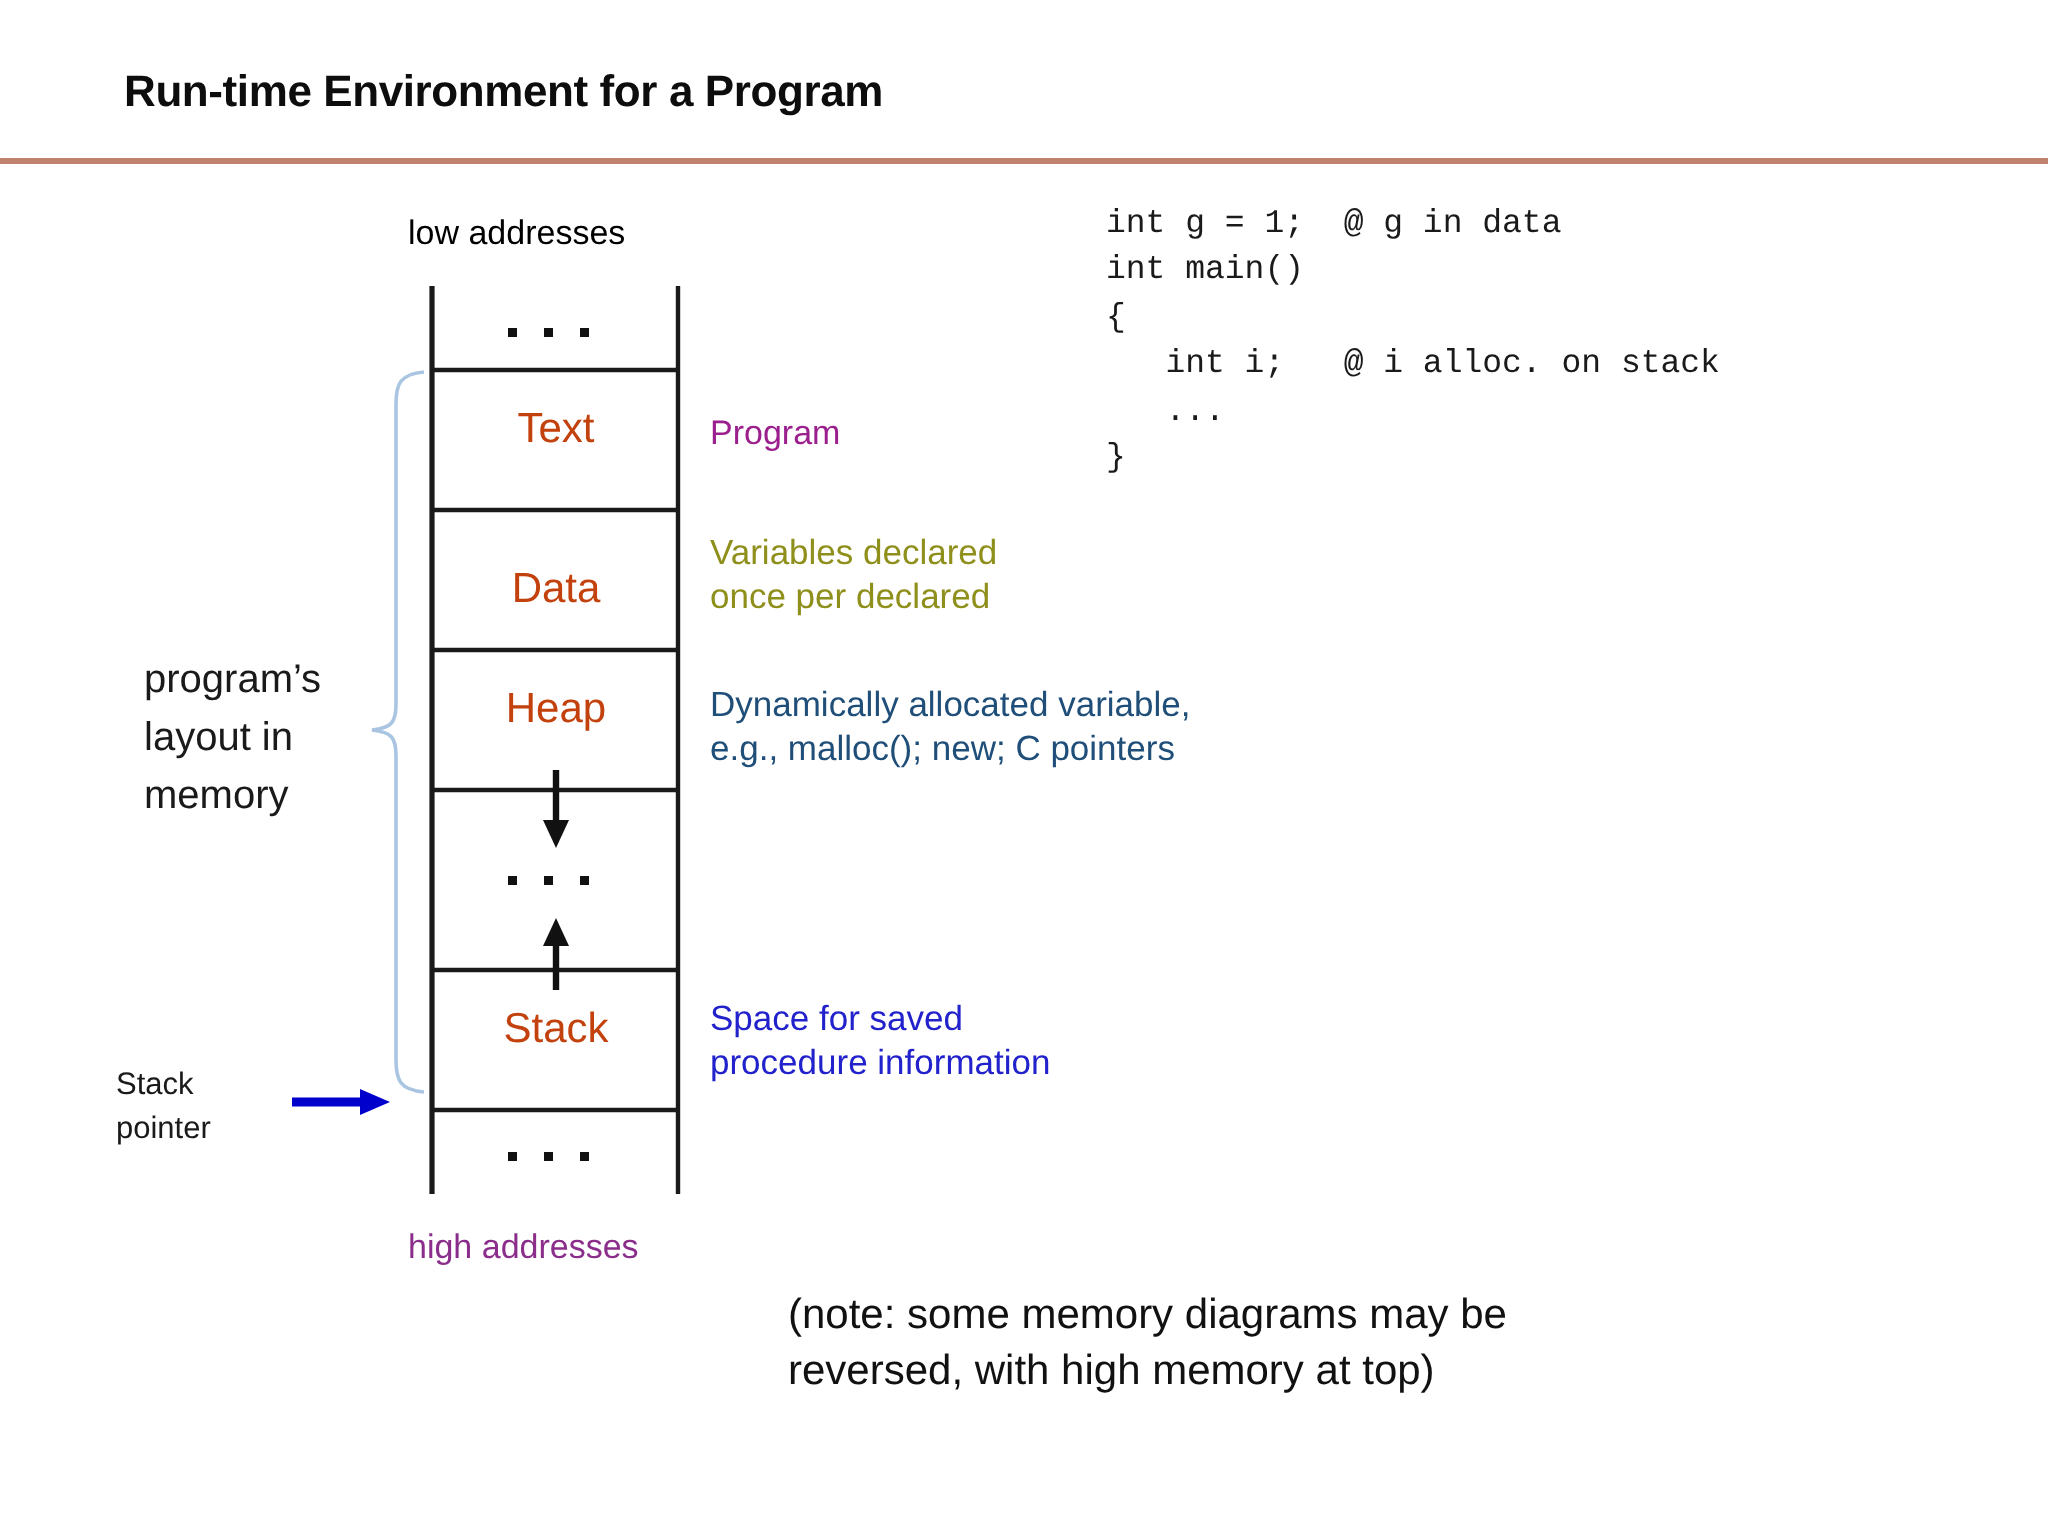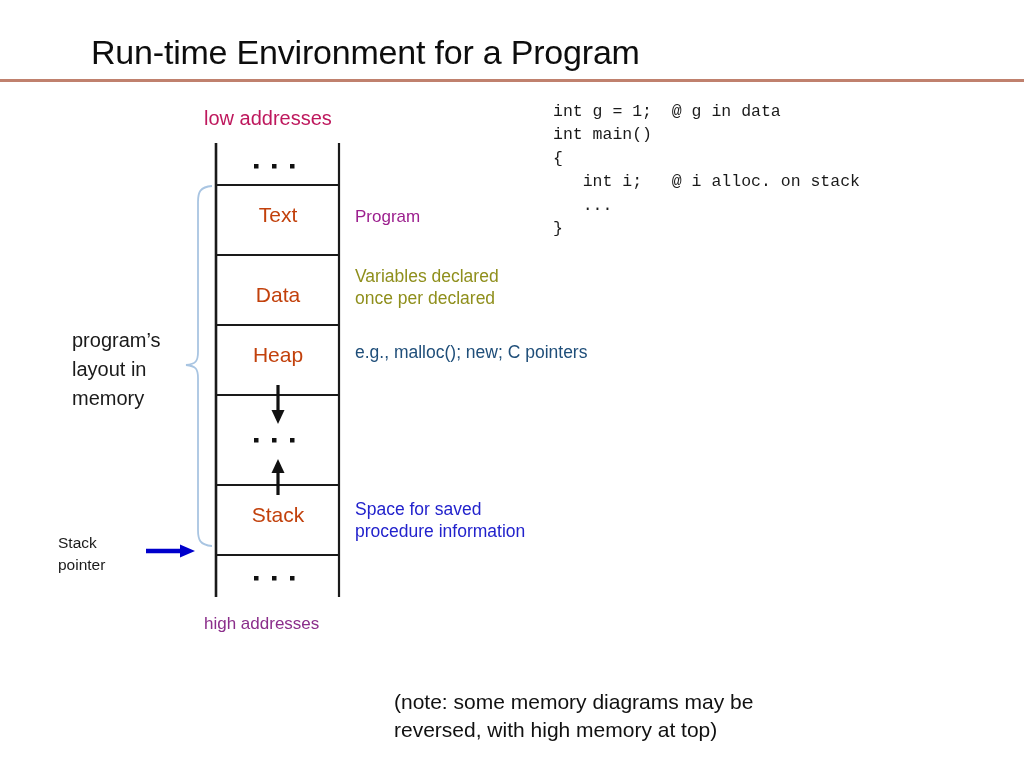--- a/index.html
+++ b/index.html
@@ -8,22 +8,22 @@
     background:#ffffff;
     font-family:"Liberation Sans",sans-serif;
     overflow:hidden;
     position:relative;
   }
   .slide{position:absolute;inset:0;}
 
   
   .title{
     position:absolute;left:62px;top:33px;
-    font-size:34px;font-weight:normal;color:#0d0d0d;
-    letter-spacing:-0.2px;white-space:nowrap;margin-left:29px;
+    font-size:22px;font-weight:bold;color:#0d0d0d;
+    letter-spacing:-0.2px;white-space:nowrap;
   }
   .title-rule{
     position:absolute;left:0;top:79px;width:1024px;height:3px;
     background:#c0816e;
   }
 
   
   .diagram{position:absolute;left:0;top:0;width:1024px;height:768px;
            pointer-events:none;}
   .diagram svg{position:absolute;left:0;top:0;}
@@ -34,21 +34,21 @@
     text-align:center;width:124px;
     font-family:"Liberation Sans",sans-serif;
   }
   .mem-label.text-seg{left:216px;top:203px;}
   .mem-label.data-seg{left:216px;top:273px;margin-top:10px;}
   .mem-label.heap-seg{left:216px;top:343px;}
   .mem-label.stack-seg{left:216px;top:503px;}
 
   .addr-low{
     position:absolute;left:204px;top:107px;
-    font-size:20px;color:#be185d;
+    font-size:17px;color:#000000;
   }
   .addr-high{
     position:absolute;left:204px;top:614px;
     font-size:17px;color:#8b2e8b;
   }
 
   
   .layout-label{
     position:absolute;left:72px;top:326px;
     font-size:20px;color:#1a1a1a;line-height:1.45;
@@ -73,21 +73,20 @@
     font-family:"Liberation Mono",monospace;
     font-size:16.5px;line-height:1.42;
     color:#1a1a1a;white-space:pre;
   }
 
   
   .note{
     position:absolute;left:394px;top:644px;
     font-size:21px;color:#111111;line-height:1.33;
     width:520px;
-    margin-top:44px;
   }
 </style>
 </head>
 <body>
 
 <div class="slide">
 
   <div class="title">Run-time Environment for a Program</div>
   <div class="title-rule"></div>
 
@@ -169,20 +168,21 @@
   <div class="ann ann-program">
     <div>Program</div>
   </div>
 
   <div class="ann ann-data">
     <div>Variables declared</div>
     <div>once per declared</div>
   </div>
 
   <div class="ann ann-heap">
+    <div>Dynamically allocated variable,</div>
     <div>e.g., malloc(); new; C pointers</div>
   </div>
 
   <div class="ann ann-stack">
     <div>Space for saved</div>
     <div>procedure information</div>
   </div>
 
   <div class="code">int g = 1;  @ g in data
 int main()

